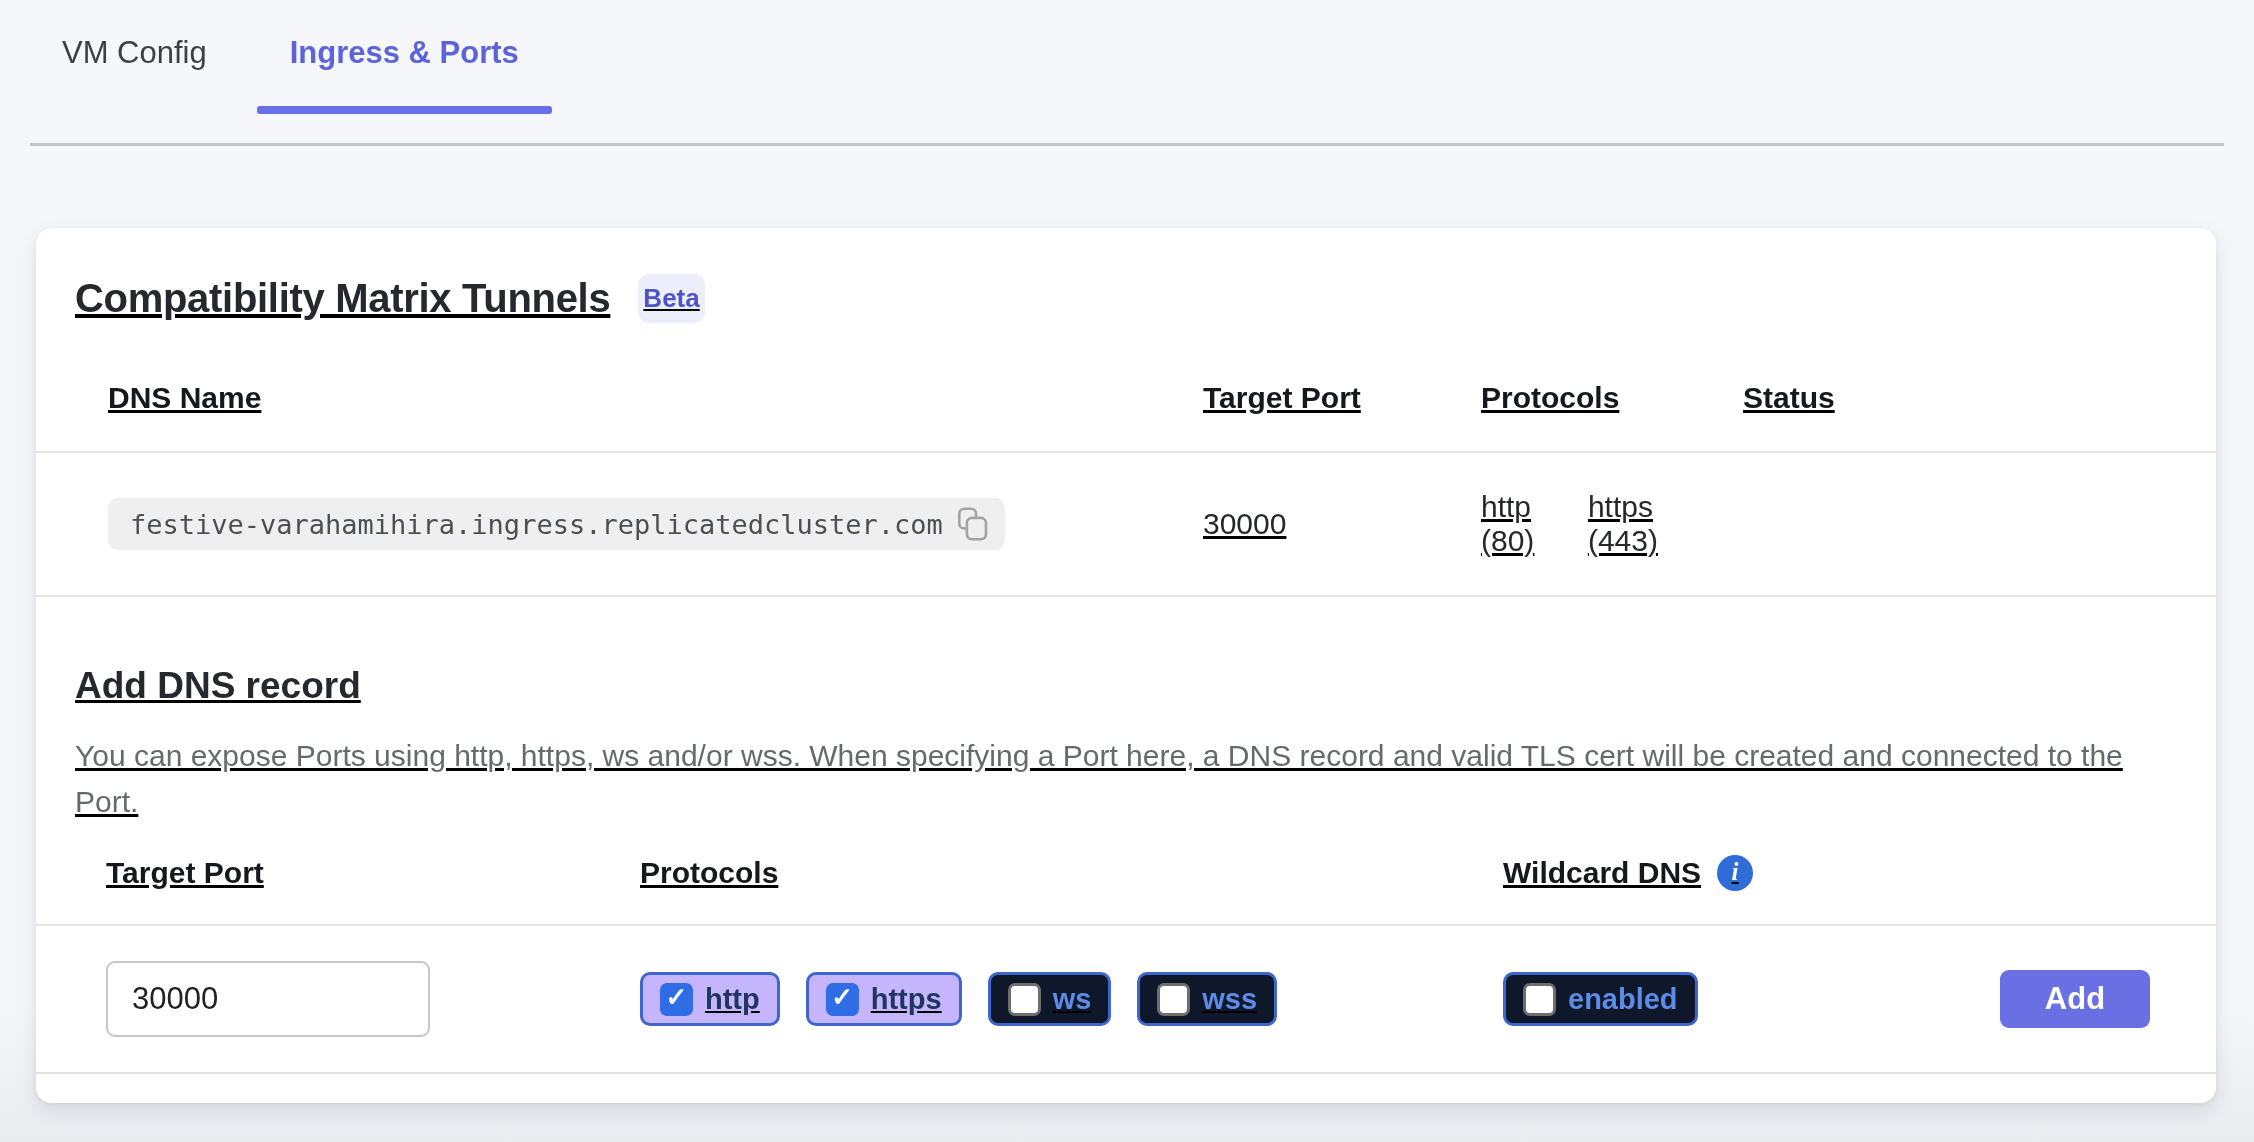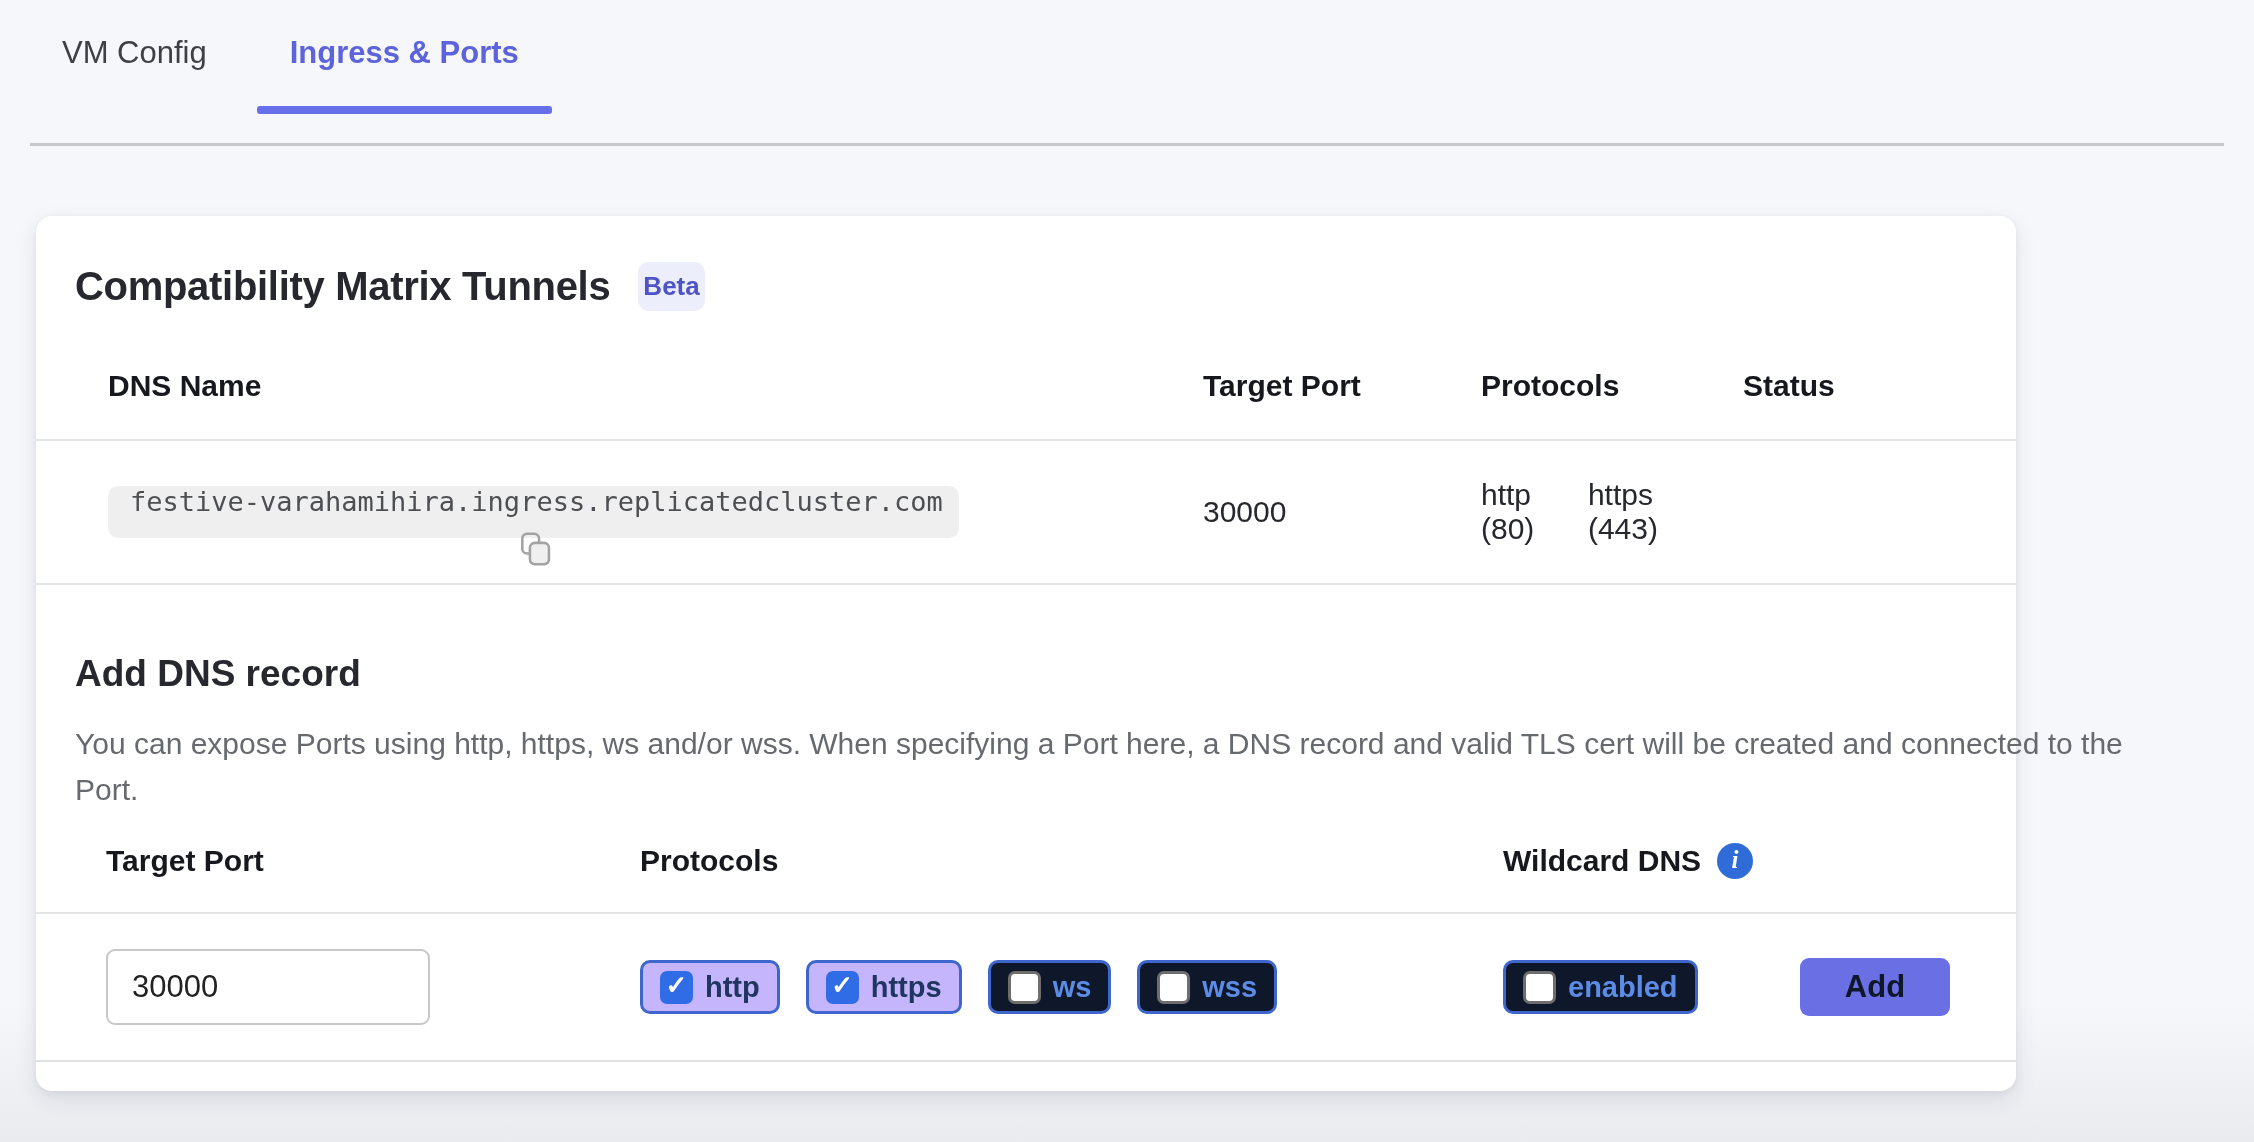--- a/index.html
+++ b/index.html
@@ -31,24 +31,25 @@
     color:#5d63dc; font-weight:700;
     margin-left:50px; padding:0 33px 38px 33px;
   }
   .tab.active::after {
     content:''; position:absolute; left:0; right:0; bottom:-5px;
     height:8px; background:#6770e8; border-radius:3px;
   }
 
   
   .card {
-    position:absolute; left:36px; top:216px;
-    width:1980px; height:875px;
+    position:absolute; left:36px; top:228px;
+    width:2180px; height:875px;
     background:#ffffff; border-radius:16px;
     box-shadow:0 8px 22px rgba(30,35,60,0.10), 0 2px 6px rgba(30,35,60,0.06);
+    text-decoration:underline;
   }
   .card-header {
     display:flex; align-items:center;
     padding:46px 40px 0 39px;
   }
   .card-title {
     font-size:40px; font-weight:600; color:#26282d; letter-spacing:-0.3px;
   }
   .badge {
     margin-left:28px;
@@ -75,21 +76,20 @@
   .cell.sub { padding-left:32px; }
   .tbody-row { height:142px; border-bottom:2px solid #e3e4e6; }
   .cell-value { font-size:30px; color:#26282d; }
   .proto-lines { display:flex; flex-direction:row; gap:11px; }
 
   .dns-pill {
     display:inline-flex; align-items:center; gap:14px;
     background:#efefef; border-radius:10px;
     height:52px; padding:0 16px 0 22px;
     max-width:100%;
-    flex-direction:column;
   }
   .dns-text {
     font-family:"DejaVu Sans Mono", monospace;
     font-size:27px; color:#4d4f52; white-space:nowrap;
   }
   .copy-btn {
     background:none; border:none; padding:0; margin:0;
     display:inline-flex; cursor:pointer;
   }
 
@@ -159,21 +159,21 @@
   .pill.checked .cbox::after {
     content:'\2713';
     position:absolute; left:50%; top:50%;
     transform:translate(-50%,-54%);
     color:#fff; font-size:26px; font-weight:900;
   }
   .add-btn {
     margin-right:66px;
     width:150px; height:58px;
     background:#6a6fe4; border:none; border-radius:9px;
-    color:#0f172a; font-size:31px; font-weight:700;
+    color:#ffffff; font-size:31px; font-weight:700;
     cursor:pointer; font-family:"Liberation Sans", sans-serif;
   }
 </style>
 </head>
 <body>
 
 <div class="page">
 
   <nav class="tabbar">
     <div class="tab">VM Config</div>

